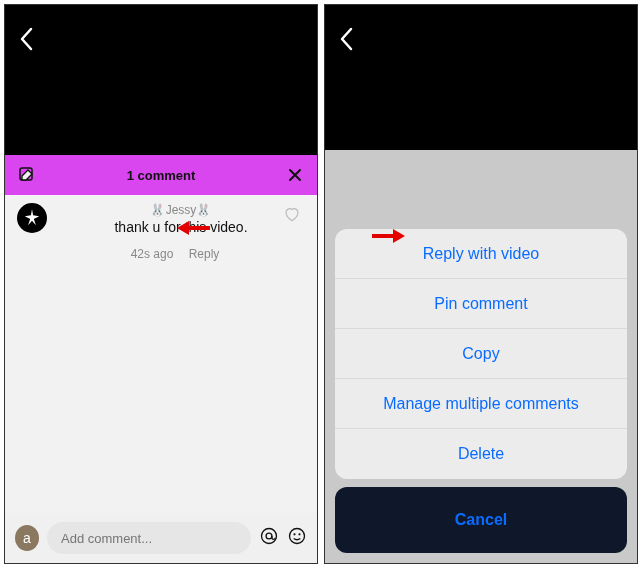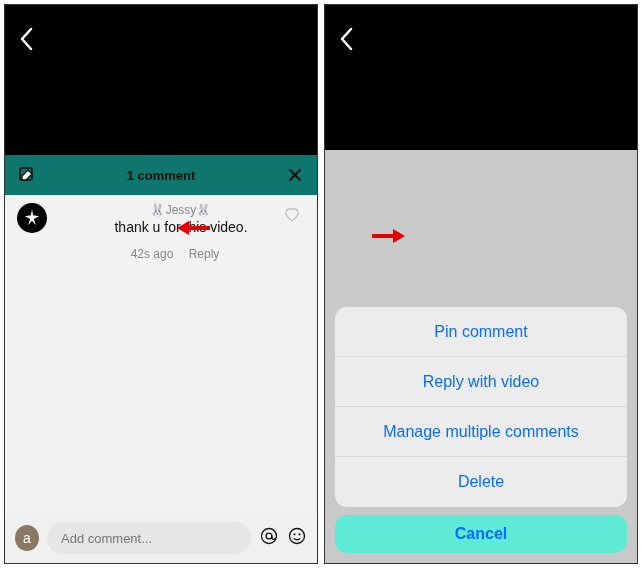--- a/index.html
+++ b/index.html
@@ -32,21 +32,21 @@
     left: 14px;
     color: #fff;
     font-size: 24px;
     font-weight: 300;
   }
   .comment-header {
     display: flex;
     align-items: center;
     justify-content: flex-end;
     padding: 10px 12px;
-    background: #0f766e;
+    background: #d946ef;
   }
   .edit-icon, .close-icon {
     width: 20px;
     height: 20px;
     display: flex;
     align-items: center;
     justify-content: center;
     font-size: 18px;
     color: #111;
   }
@@ -176,23 +176,23 @@
     align-items: center;
     justify-content: center;
     font-size: 16px;
     color: #0a6cff;
     border-bottom: 1px solid rgba(0,0,0,0.08);
     text-align: center;
   }
   .sheet-item:last-child { border-bottom: none; text-align: right; }
   .cancel-btn {
     margin-top: 8px;
-    background: #5eead4;
+    background: #0f172a;
     border-radius: 12px;
-    height: 38px;
+    height: 66px;
     display: flex;
     align-items: center;
     justify-content: center;
     font-size: 16px;
     font-weight: 600;
     color: #0a6cff;
   }
   .red-arrow.right {
     left: 46px;
     top: 222px;
@@ -281,20 +281,21 @@
     </div>
   </div>
 
   <svg class="red-arrow right" viewBox="0 0 34 18" style="position:absolute;">
     <path d="M1 9 L26 9" stroke="#e30000" stroke-width="4"></path>
     <path d="M34 9 L22 2 L22 16 Z" fill="#e30000"></path>
   </svg>
 
   <div class="action-sheet">
     <div class="sheet-group">
+      <div class="sheet-item">Reply with video</div>
       <div class="sheet-item">Pin comment</div>
-      <div class="sheet-item">Reply with video</div>
+      <div class="sheet-item">Copy</div>
       <div class="sheet-item">Manage multiple comments</div>
       <div class="sheet-item">Delete</div>
     </div>
     <div class="cancel-btn">Cancel</div>
   </div>
 </div>
 
 </body></html>

